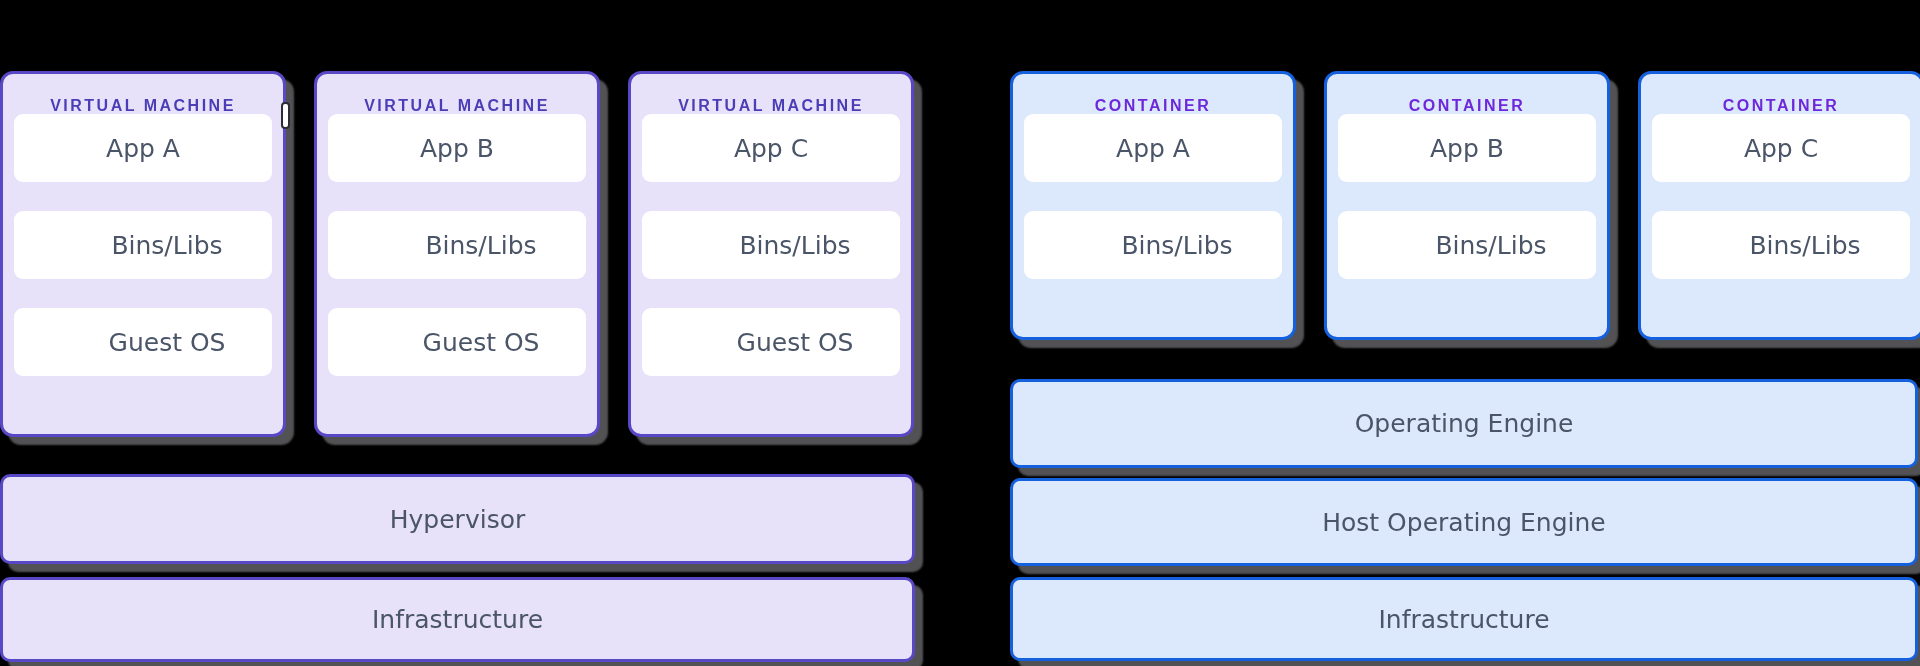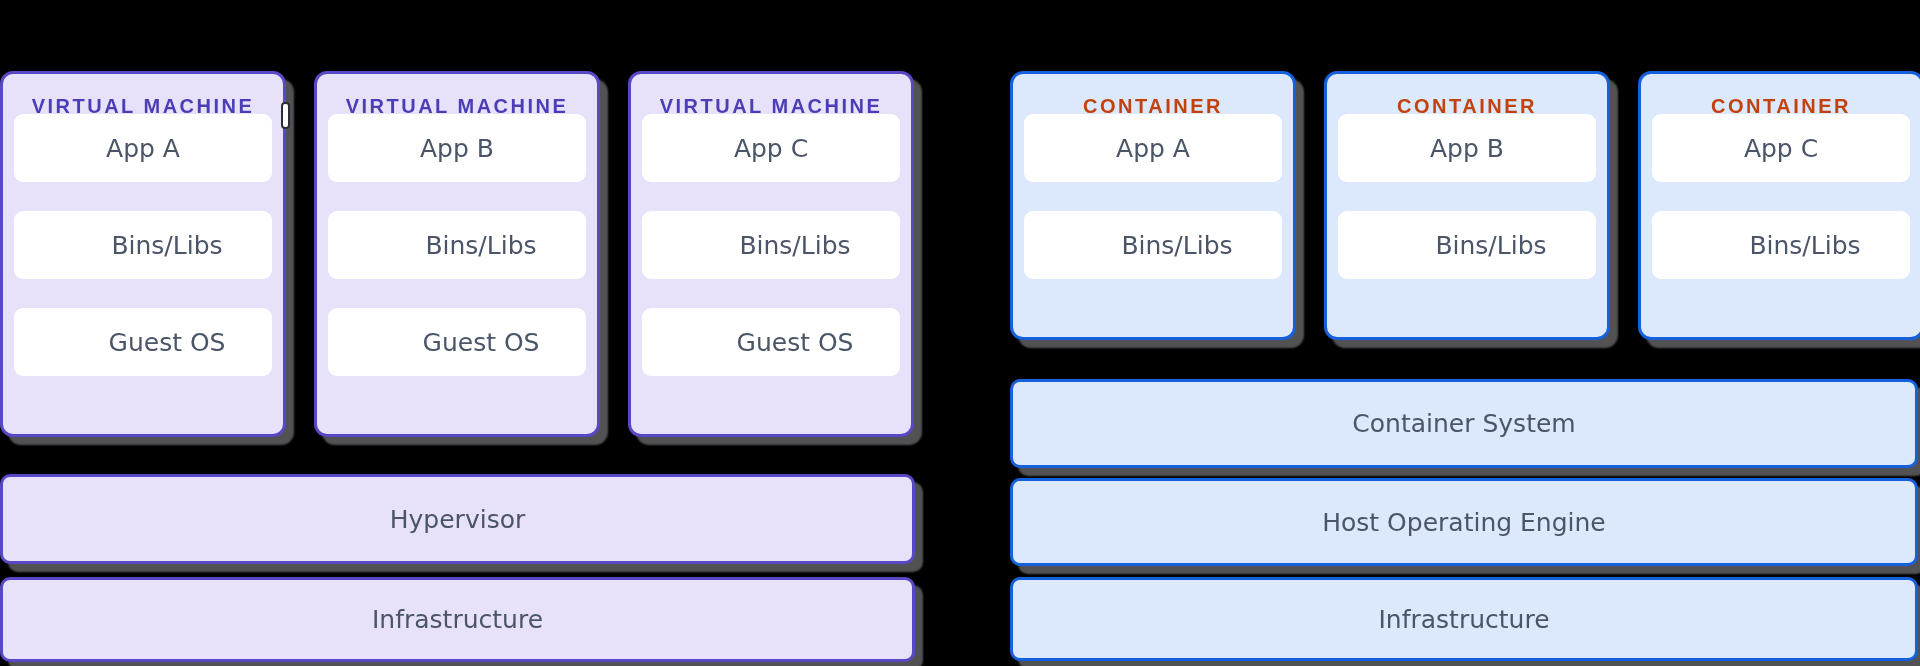--- a/index.html
+++ b/index.html
@@ -8,25 +8,25 @@
     font-family:"Liberation Sans",sans-serif;
   }
   .box{
     position:absolute;top:71px;width:286px;box-sizing:border-box;
     border:3px solid;border-radius:13px;display:flex;flex-direction:column;
     box-shadow:8px 8px 2px #525254;
   }
   .box.vm{height:366px;background:#e7e2f9;border-color:#5848c6;}
   .box.ct{height:269px;background:#dce8fc;border-color:#1560dd;}
   .box-header{
-    text-align:center;margin-top:24px;line-height:16px;font-size:20px;
+    text-align:center;margin-top:24px;line-height:16px;font-size:16px;
     font-weight:bold;letter-spacing:2.5px;
   }
   .vm .box-header{color:#4a3db6;}
-  .ct .box-header{color:#c2410c;}
+  .ct .box-header{color:#6d28d9;}
   .cell{
     margin:0 11px;height:68px;background:#ffffff;border-radius:9px;flex:none;
     display:flex;align-items:center;justify-content:center;
     font-family:"DejaVu Sans","Liberation Sans",sans-serif;
     font-size:25px;color:#4b5568;
   }
   .cell.first{}
   .cell + .cell{margin-top:29px;padding-left:48px;}
   .bar{
     position:absolute;box-sizing:border-box;border:3px solid;border-radius:10px;
@@ -83,17 +83,17 @@
   <div class="box-header">CONTAINER</div>
   <div class="cell first">App B</div>
   <div class="cell">Bins/Libs</div>
 </div>
 <div class="box ct" id="ct3">
   <div class="box-header">CONTAINER</div>
   <div class="cell first">App C</div>
   <div class="cell">Bins/Libs</div>
 </div>
 
-<div class="bar blue" id="bar-engine">Container System</div>
+<div class="bar blue" id="bar-engine">Operating Engine</div>
 <div class="bar blue" id="bar-hostos">Host Operating Engine</div>
 <div class="bar blue" id="bar-infra-right">Infrastructure</div>
 
 <div class="handle"></div>
 
 </body></html>

